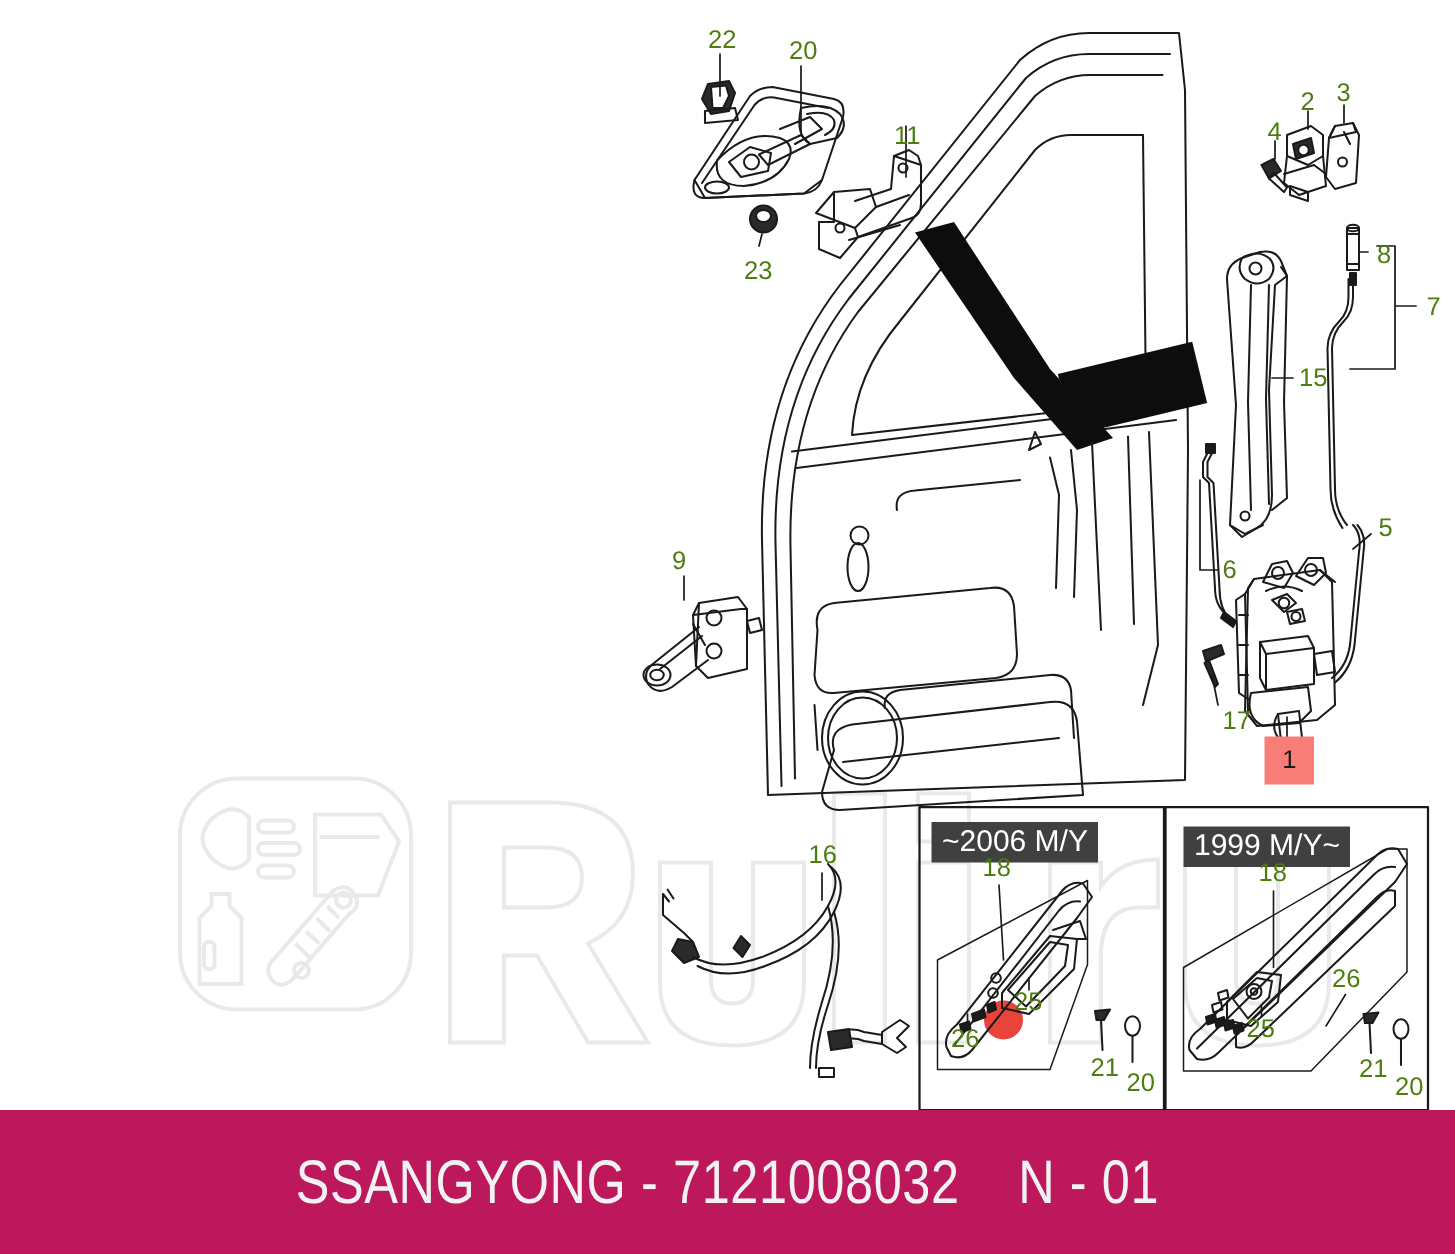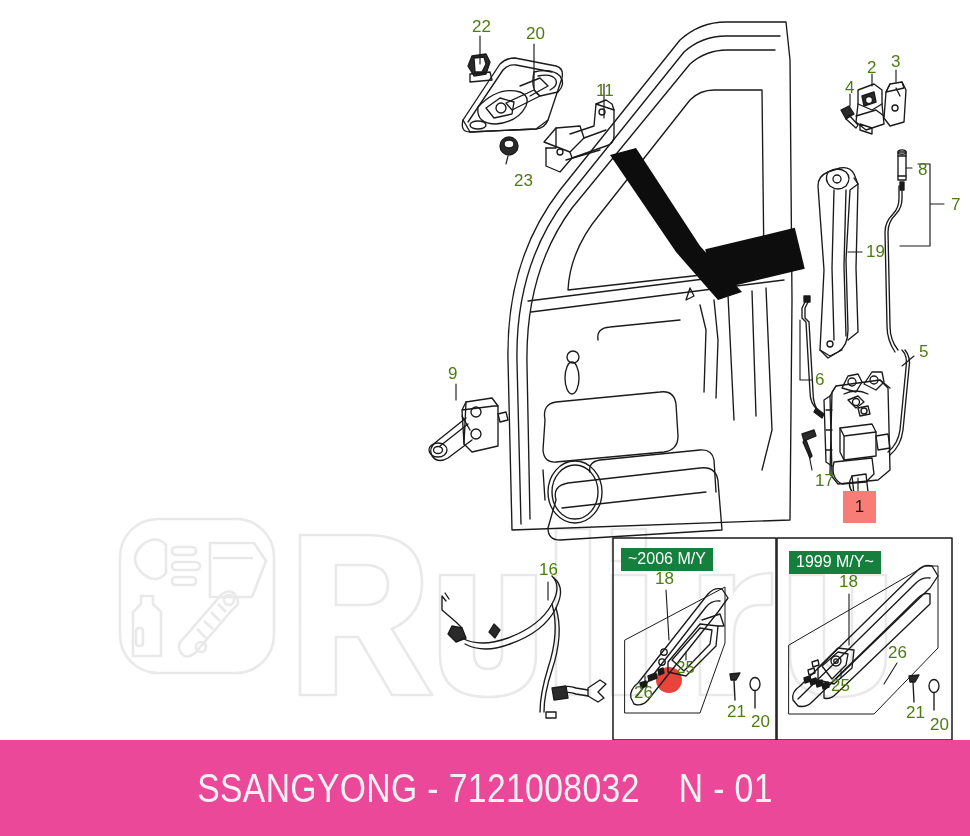--- a/index.html
+++ b/index.html
@@ -28,21 +28,21 @@
     height: 836px;
     display: block;
   }
   
   #footer-bar {
     position: absolute;
     left: 0;
     top: 740px;
     width: 970px;
     height: 96px;
-    background: #ec4899;
+    background: #be185d;
     display: flex;
     align-items: center;
     justify-content: center;
     box-sizing: border-box;
   }
   #footer-text {
     color: #f2f2f2;
     font-family: "Liberation Sans Narrow", "Liberation Sans", sans-serif;
     font-size: 41px;
     font-weight: 400;
@@ -57,24 +57,24 @@
     font-family: "Liberation Sans", sans-serif;
     font-size: 17px;
     color: #4d7c0f;
     line-height: 1;
     white-space: nowrap;
     user-select: none;
   }
   
   .my-tag {
     position: absolute;
-    background: #15803d;
+    background: #404040;
     color: #ffffff;
     font-family: "Liberation Sans", sans-serif;
-    font-size: 16px;
+    font-size: 20px;
     padding: 3px 7px 4px 7px;
     line-height: 1;
     white-space: nowrap;
   }
   
   #highlight-box-1 {
     position: absolute;
     left: 843px;
     top: 491px;
     width: 33px;
@@ -430,27 +430,27 @@
     </g>
   </svg>
 
   <div id="highlight-box-1">
     <span class="hl-label">1</span>
   </div>
 
   <div class="callout" style="left:472px;  top:18px;">22</div>
   <div class="callout" style="left:526px;  top:25px;">20</div>
   <div class="callout" style="left:596px;  top:66px;margin-top:16px;">11</div>
-  <div class="callout" style="left:496px;  top:172px;margin-left:18px;">23</div>
+  <div class="callout" style="left:496px;  top:172px;">23</div>
   <div class="callout" style="left:867px;  top:59px;">2</div>
   <div class="callout" style="left:891px;  top:53px;">3</div>
   <div class="callout" style="left:845px;  top:79px;">4</div>
   <div class="callout" style="left:918px;  top:161px;">8</div>
   <div class="callout" style="left:951px;  top:196px;">7</div>
-  <div class="callout" style="left:866px;  top:243px;">19</div>
+  <div class="callout" style="left:866px;  top:243px;">15</div>
   <div class="callout" style="left:919px;  top:343px;">5</div>
   <div class="callout" style="left:815px;  top:371px;">6</div>
   <div class="callout" style="left:803px;  top:472px;margin-left:12px;">17</div>
   <div class="callout" style="left:448px;  top:365px;">9</div>
   <div class="callout" style="left:539px;  top:561px;">16</div>
 
   <div class="my-tag" style="left:621px; top:548px;">~2006 M/Y</div>
   <div class="callout" style="left:655px; top:570px;">18</div>
   <div class="callout" style="left:676px; top:659px;">25</div>
   <div class="callout" style="left:634px; top:684px;">26</div>

